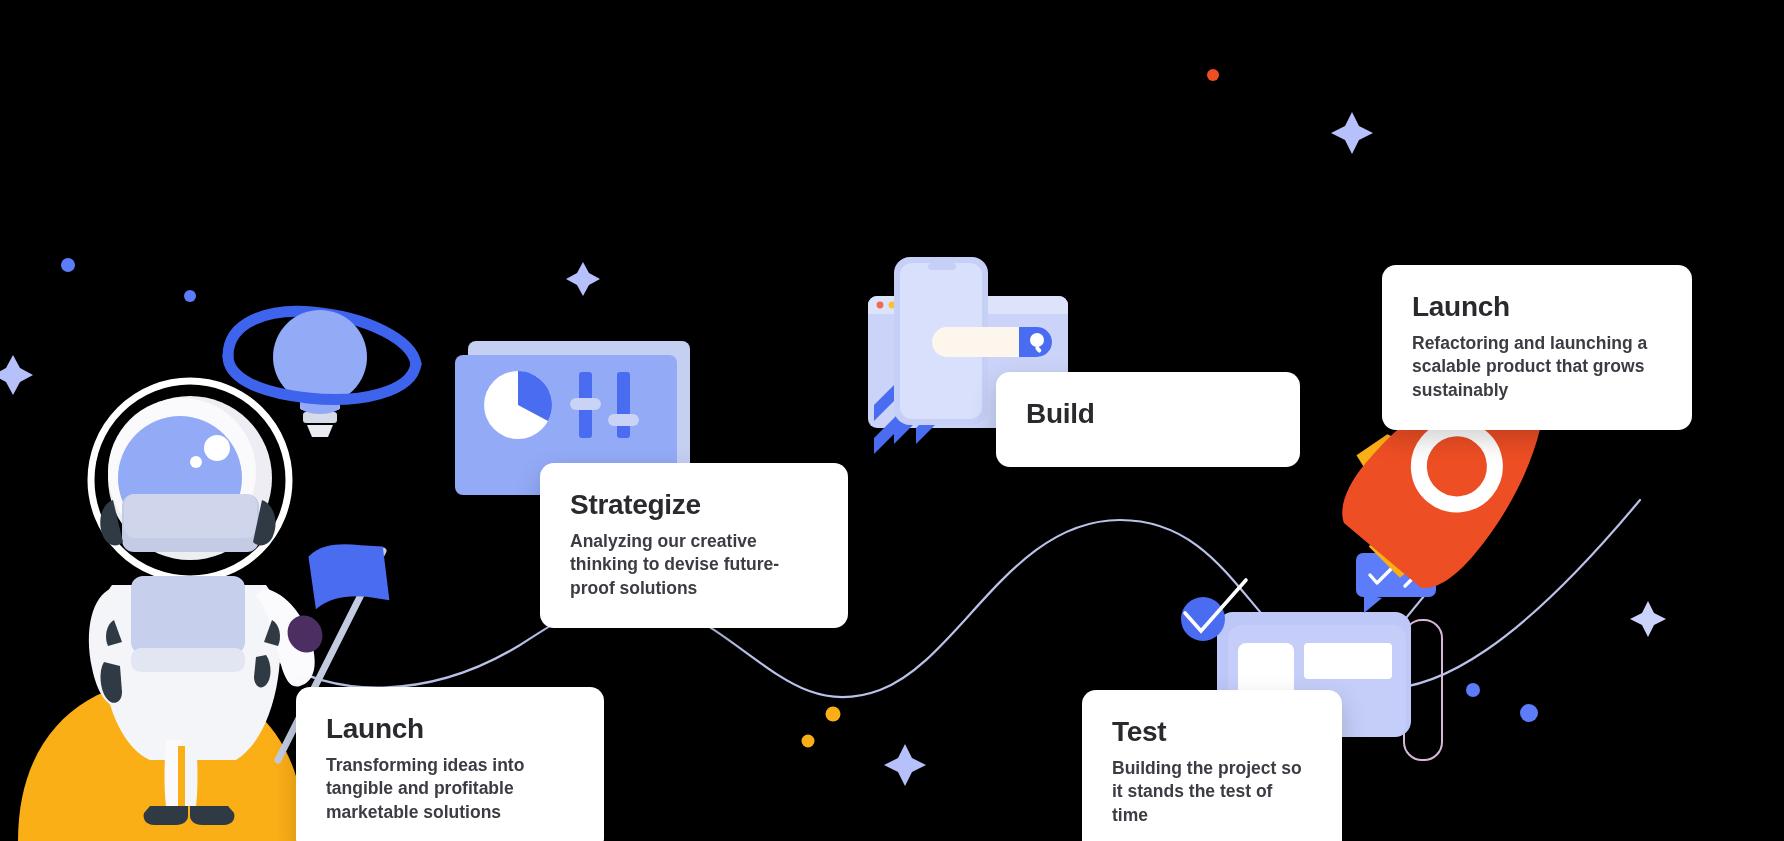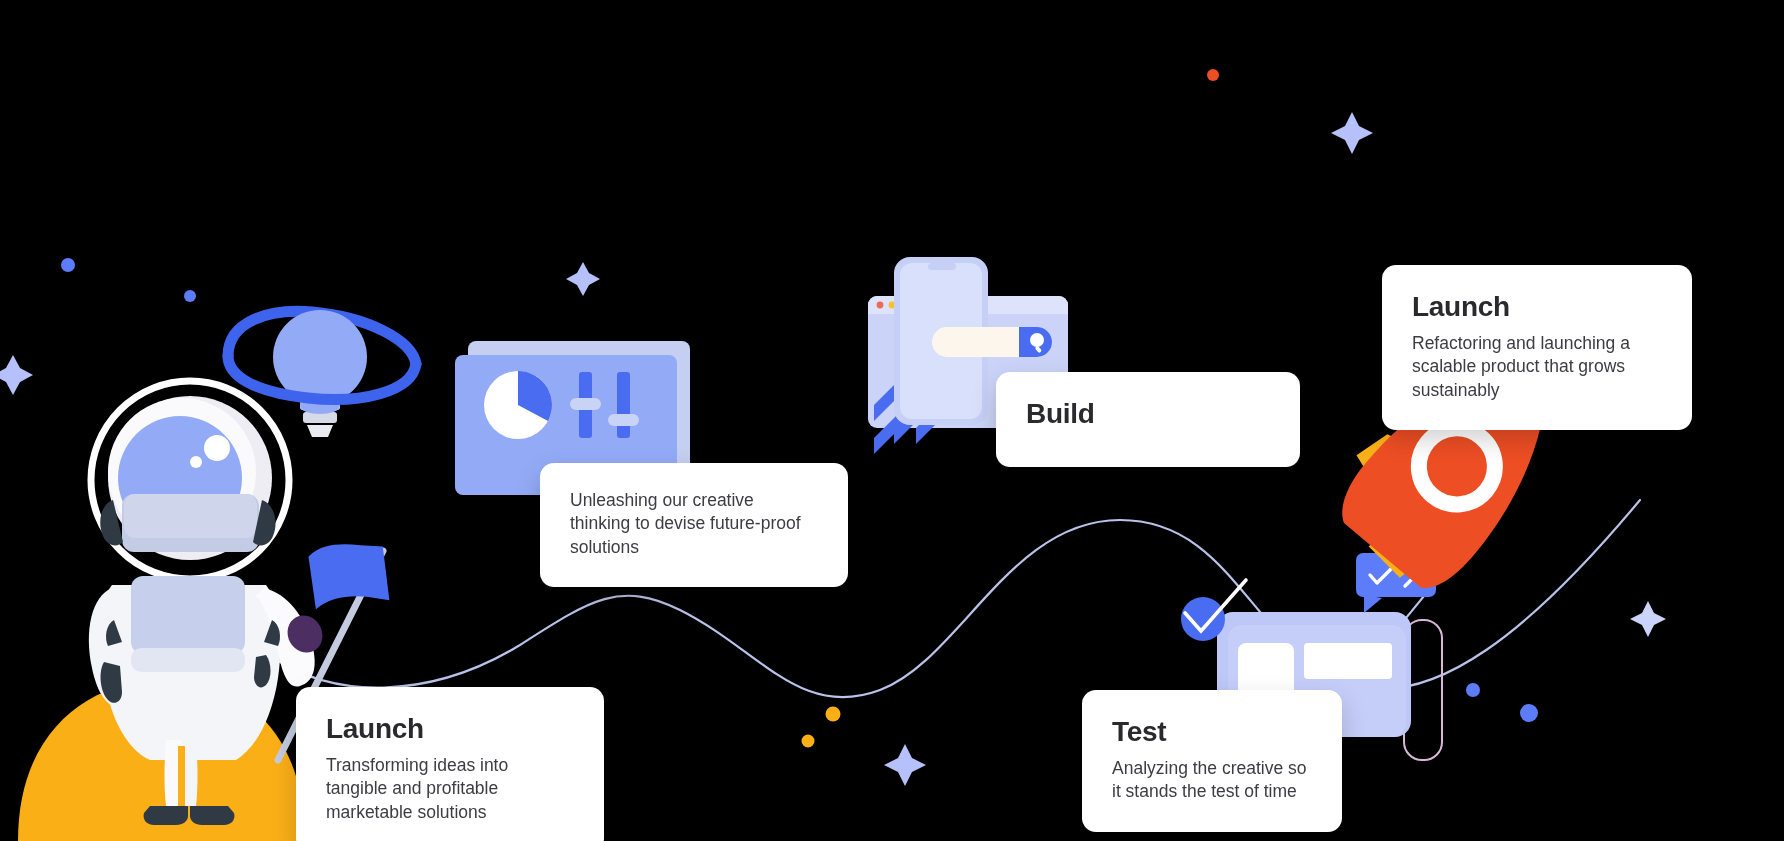--- a/index.html
+++ b/index.html
@@ -29,21 +29,21 @@
     font-size:28px;
     font-weight:700;
     letter-spacing:-0.3px;
     color:#2A2A2E;
     line-height:1.15;
     margin-bottom:9px;
     white-space:nowrap;
   }
   .card .desc{
     font-size:17.5px;
-    font-weight:400;
+    font-weight:700;
     color:#3C3C44;
     line-height:1.33;
   }
 
   #card-ideate    { left:296px;  top:687px;  width:308px; }
   #card-strategize{ left:540px;  top:463px;  width:308px; }
   #card-build     { left:996px;  top:372px;  width:304px; }
   #card-test      { left:1082px; top:690px;  width:260px; }
   #card-launch    { left:1382px; top:265px;  width:310px; }
 </style>
@@ -259,30 +259,31 @@
     </g>
 
   </svg>
 
   <div class="card" id="card-ideate">
     <div class="title">Launch</div>
     <div class="desc">Transforming ideas into tangible and profitable marketable solutions</div>
   </div>
 
   <div class="card" id="card-strategize">
-    <div class="desc">Unleashing our creative thinking to devise future-proof solutions</div>
+    <div class="title">Strategize</div>
+    <div class="desc">Analyzing our creative thinking to devise future-proof solutions</div>
   </div>
 
   <div class="card" id="card-build">
     <div class="title">Build</div>
   </div>
 
   <div class="card" id="card-test">
     <div class="title">Test</div>
-    <div class="desc">Analyzing the creative so it stands the test of time</div>
+    <div class="desc">Building the project so it stands the test of time</div>
   </div>
 
   <div class="card" id="card-launch">
     <div class="title">Launch</div>
     <div class="desc">Refactoring and launching a scalable product that grows sustainably</div>
   </div>
 
 </div>
 
 </body></html>

